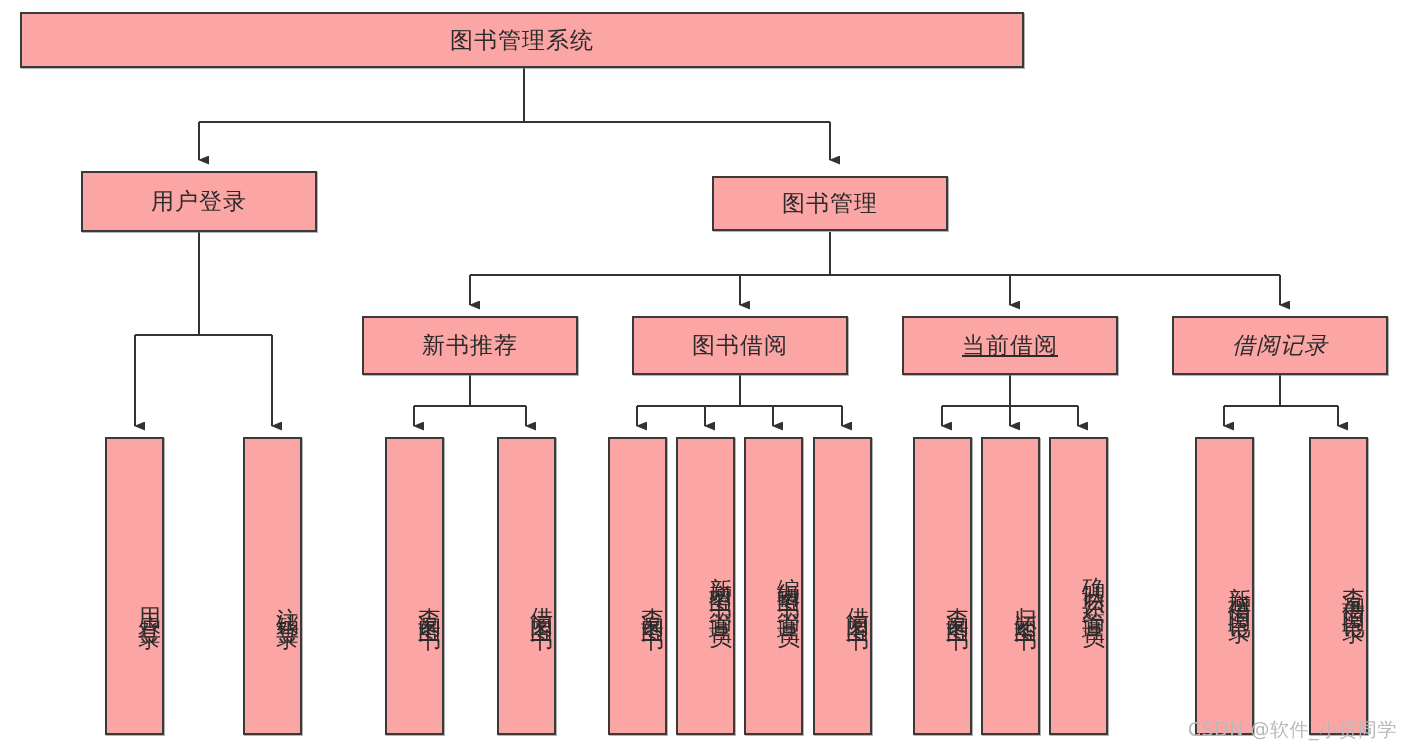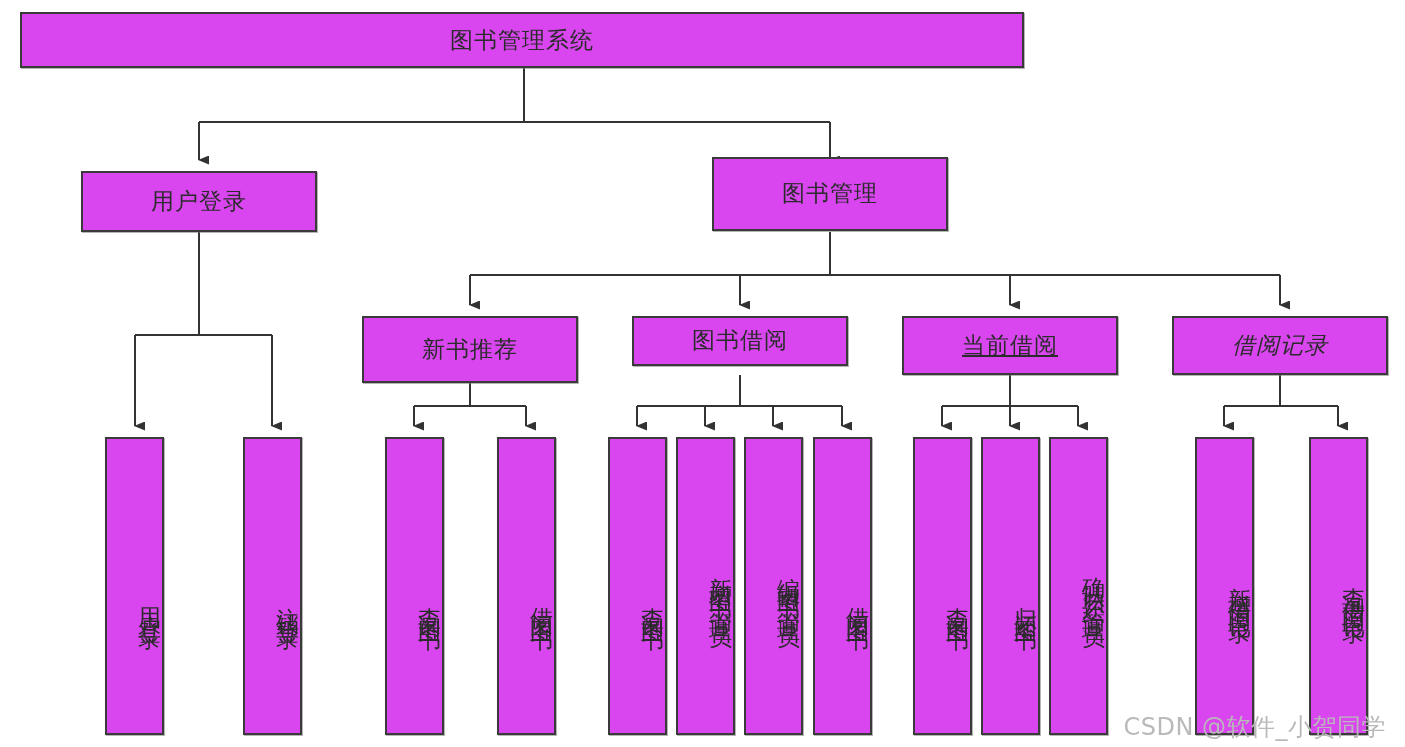--- a/index.html
+++ b/index.html
@@ -20,21 +20,21 @@
     left: 0;
     top: 0;
     width: 1405px;
     height: 747px;
     pointer-events: none;
   }
   .node {
     position: absolute;
     box-sizing: border-box;
     border: 2.2px solid #3a3a3a;
-    background: #d946ef;
+    background: #fca5a5;
     display: flex;
     align-items: center;
     justify-content: center;
     color: #2b2b2b;
     box-shadow: 1px 1px 0 rgba(120,120,120,0.55);
   }
   .node.horiz {
     font-size: 23px;
     letter-spacing: 1px;
     line-height: 1.1;
@@ -51,23 +51,23 @@
     padding-top: 34px;
     font-size: 23px;
     letter-spacing: 7px;
     line-height: 1.05;
   }
   .node.vert.tall-text {
     padding-top: 8px;
   }
   .watermark {
     position: absolute;
-    right: 19px;
+    right: 8px;
     bottom: 4px;
-    font-size: 24px;
+    font-size: 19px;
     color: #b9b9b9;
     letter-spacing: 0.5px;
     white-space: nowrap;
     font-family: "DejaVu Sans", "Liberation Sans", sans-serif;
   }
 </style>
 </head>
 <body>
 
 <div id="canvas">
@@ -123,28 +123,28 @@
     </g>
   </svg>
 
   <div class="node root" style="left:20px; top:12px; width:1004px; height:56px;">
     <span>图书管理系统</span>
   </div>
 
   <div class="node horiz" style="left:81px; top:171px; width:236px; height:61px;">
     <span>用户登录</span>
   </div>
-  <div class="node horiz" style="left:712px; top:157px; width:236px; height:74px;">
+  <div class="node horiz" style="left:712px; top:176px; width:236px; height:55px;">
     <span>图书管理</span>
   </div>
 
-  <div class="node horiz" style="left:362px; top:316px; width:216px; height:67px;">
+  <div class="node horiz" style="left:362px; top:316px; width:216px; height:59px;">
     <span>新书推荐</span>
   </div>
-  <div class="node horiz" style="left:632px; top:316px; width:216px; height:50px;">
+  <div class="node horiz" style="left:632px; top:316px; width:216px; height:59px;">
     <span>图书借阅</span>
   </div>
   <div class="node horiz" style="left:902px; top:316px; width:216px; height:59px;text-decoration:underline;">
     <span>当前借阅</span>
   </div>
   <div class="node horiz" style="left:1172px; top:316px; width:216px; height:59px;font-style:italic;">
     <span>借阅记录</span>
   </div>
 
   <div class="node vert" style="left:105px; top:437px; width:59px; height:298px;">

